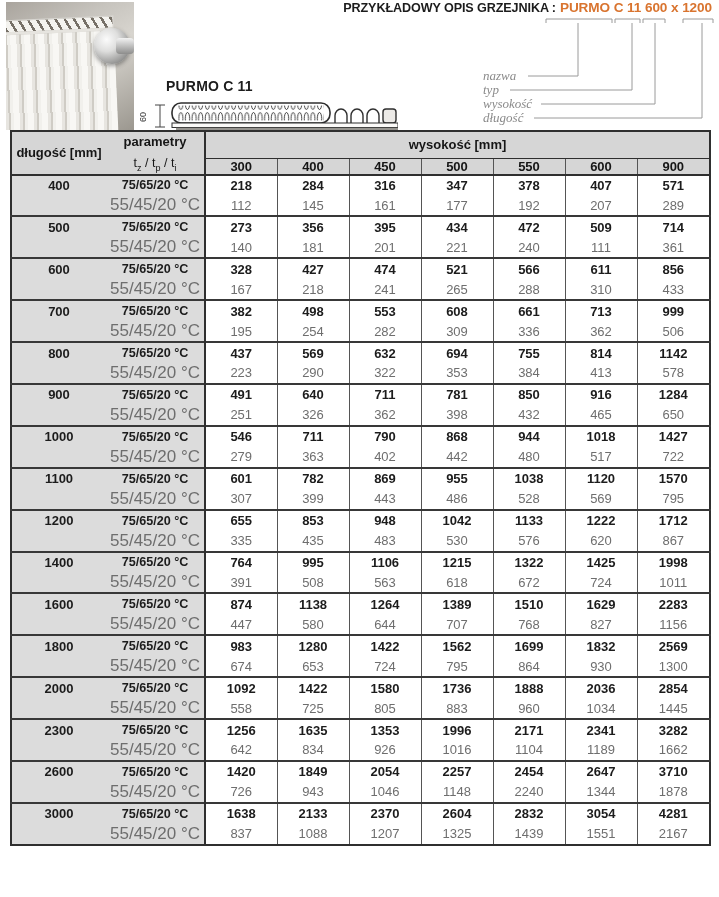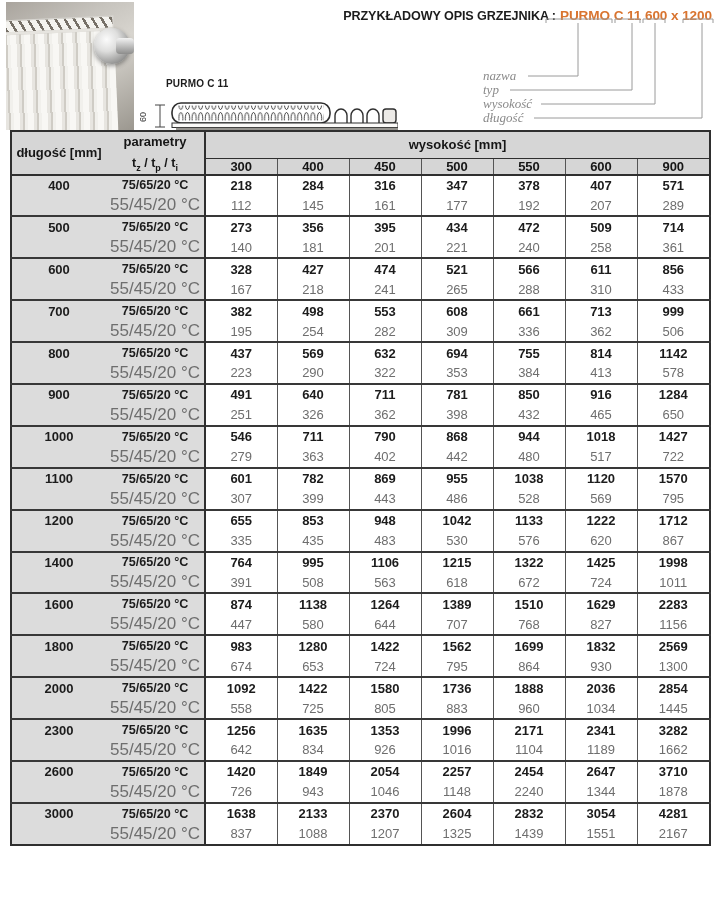--- a/index.html
+++ b/index.html
@@ -29,46 +29,46 @@
     position:absolute; right:4px; top:26px; width:36px; height:36px; border-radius:50%;
     background:radial-gradient(circle at 35% 32%,#fbfbfb 0%,#dededd 35%,#9d9d9c 70%,#636362 100%);
     box-shadow:0 2px 4px rgba(40,40,40,.45);
   }
   .knob-inner {
     position:absolute; right:0px; top:36px; width:18px; height:16px; border-radius:4px;
     background:linear-gradient(180deg,#f2f2f2,#8d8d8c);
   }
 
   
-  .product-label { position:absolute; left:166px; top:78px; font-size:10px; font-weight:bold; letter-spacing:.2px; }
+  .product-label { position:absolute; left:166px; top:78px; font-size:14px; font-weight:bold; letter-spacing:.2px; }
   .drawing { position:absolute; left:138px; top:96px; }
 
   
   .example-line {
-    position:absolute; top:8px; right:7px; font-size:12.6px; font-weight:bold;
+    position:absolute; top:0; right:7px; font-size:12.6px; font-weight:bold;
     letter-spacing:-0.1px; white-space:nowrap;
   }
   .example-line .code { font-size:13.6px; margin-left:4px; }
   .callouts { position:absolute; left:440px; top:14px; }
   .callout-text { font-family:"Liberation Serif", serif; font-style:italic; font-size:13px; fill:#8a8a8a; }
 
   
   table.spec {
     position:absolute; left:10px; top:130px; width:701px;
     border-collapse:collapse; table-layout:fixed;
     border:2px solid #2f2f2f; border-top:2.5px solid #2f2f2f; border-bottom:2.5px solid #2f2f2f;
     font-family:"Liberation Sans", sans-serif;
   }
   .spec thead th { background:#d6d6d6; font-size:13px; font-weight:bold; color:#161616; }
   .spec thead th { border-bottom:2.5px solid #2f2f2f; }
   .spec th.group-h { border-left:2px solid #2f2f2f; border-bottom:1.5px solid #2f2f2f; height:27px; }
   .spec th.h-col { height:14px; border-left:1px solid #555; }
   .spec th.h-col.first { border-left:2px solid #2f2f2f; }
   .spec th.c1, .spec th.c2 { vertical-align:middle; }
-  .formula { font-size:12.5px; font-weight:bold; margin-top:7px; }
+  .formula { font-size:12.5px; font-weight:normal; margin-top:7px; }
   .formula sub { font-size:9px; }
 
   .spec tbody td { height:20.9px; font-size:13px; text-align:center; vertical-align:middle; padding:0; }
   .spec tr.row-hot td { border-top:2px solid #383838; }
   .spec td.len, .spec td.len-empty, .spec td.param { background:#dcdcdc; }
   .spec td.len { font-weight:bold; }
   .spec td.param.hot { font-weight:bold; font-size:12.6px; }
   .spec td.param.low, .spec td.v.low { color:#6e6e6e; font-weight:normal; }
   .spec td.param.low { font-size:17px; }
   .spec td.v { border-left:1px solid #555; }
@@ -205,21 +205,21 @@
           <td class="v hot">714</td>
         </tr>
         <tr class="row-low">
           <td class="len-empty"></td>
           <td class="param low">55/45/20 °C</td>
           <td class="v low first">140</td>
           <td class="v low">181</td>
           <td class="v low">201</td>
           <td class="v low">221</td>
           <td class="v low">240</td>
-          <td class="v low">258</td>
+          <td class="v low">111</td>
           <td class="v low">361</td>
         </tr>
         <tr class="row-hot">
           <td class="len">600</td>
           <td class="param hot">75/65/20 °C</td>
           <td class="v hot first">328</td>
           <td class="v hot">427</td>
           <td class="v hot">474</td>
           <td class="v hot">521</td>
           <td class="v hot">566</td>

